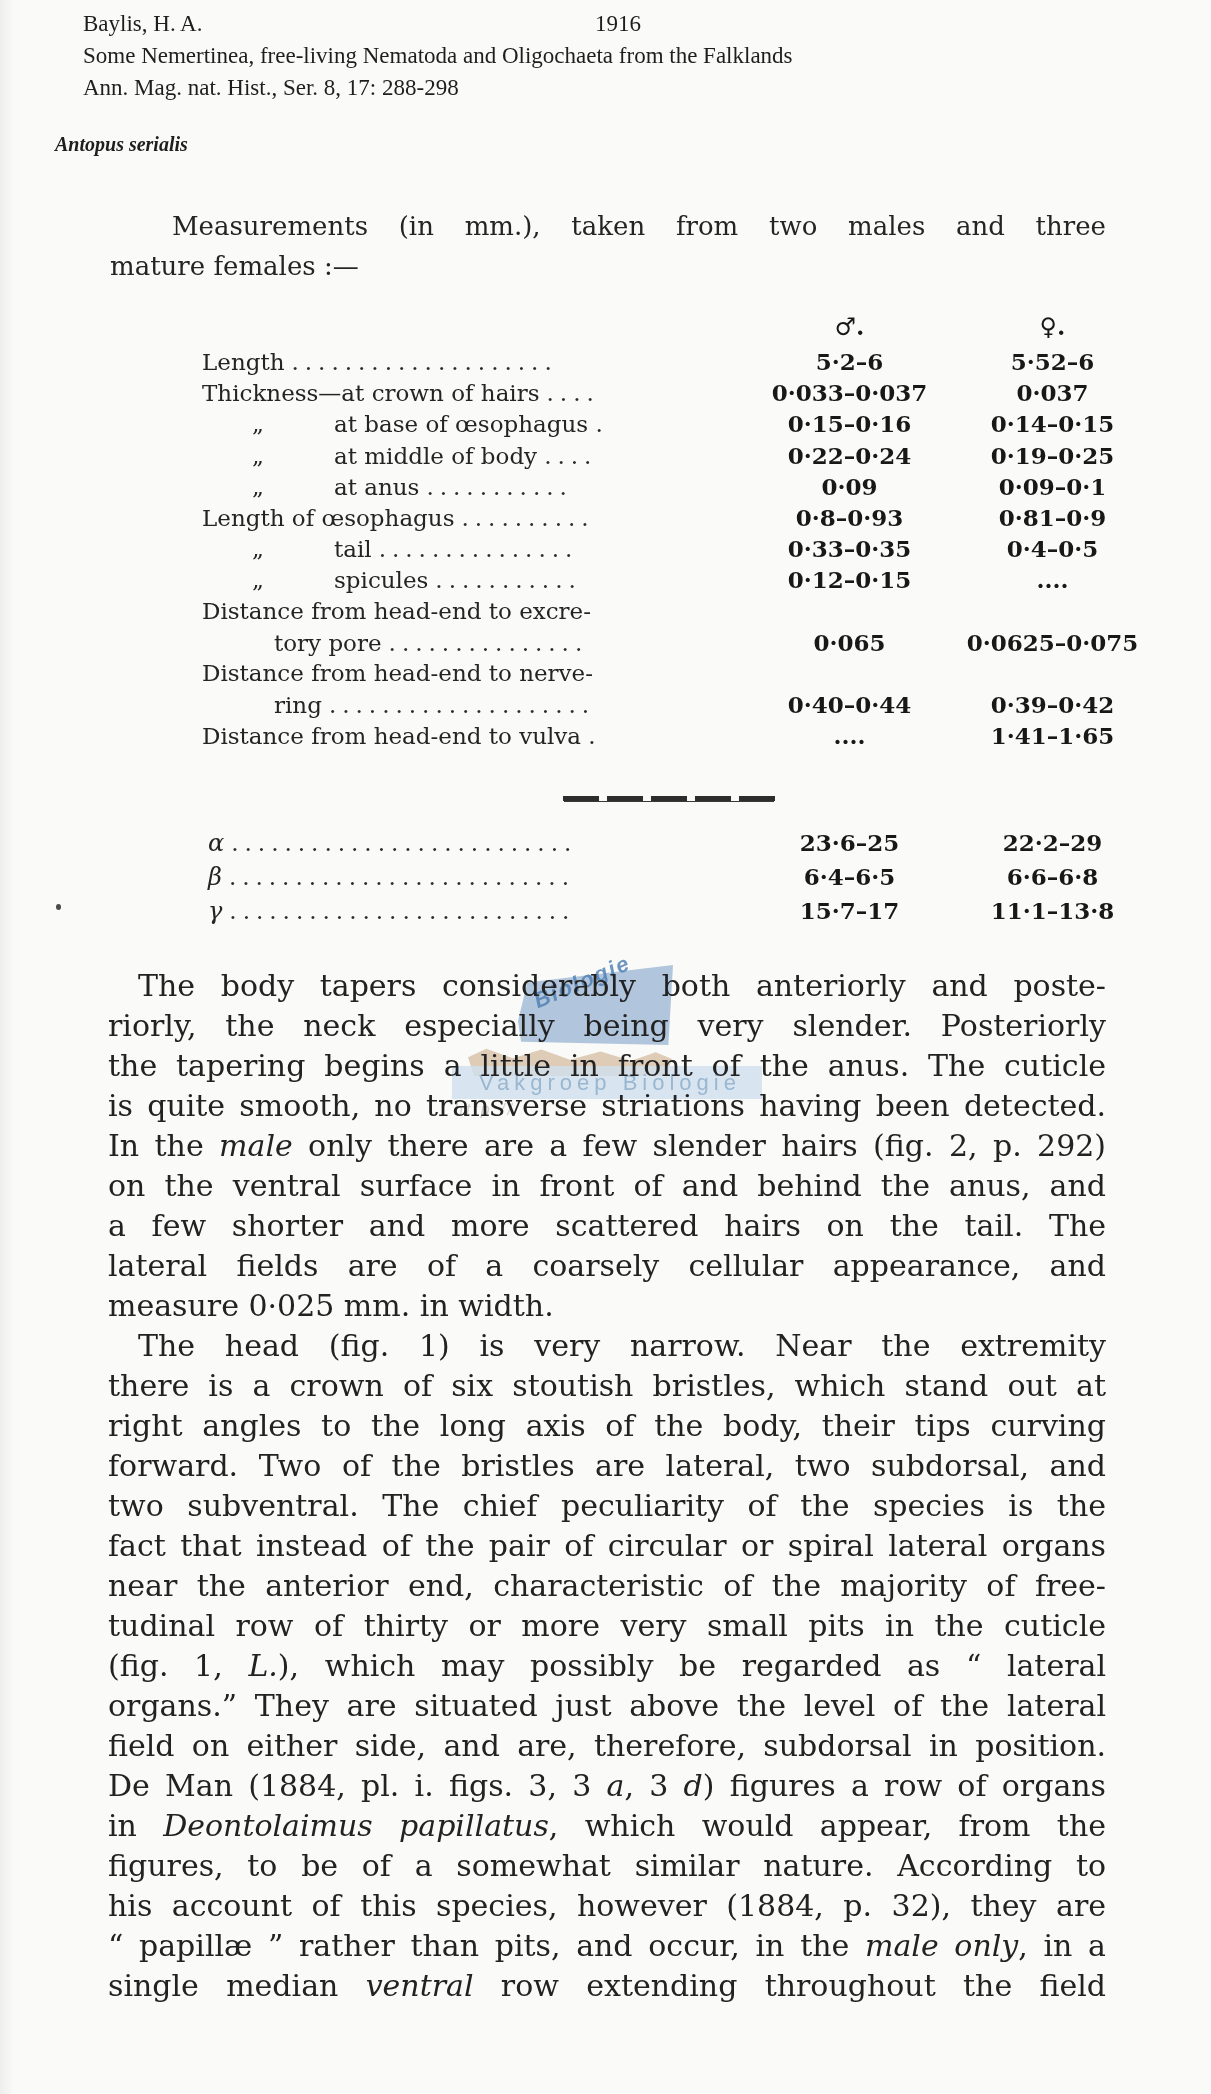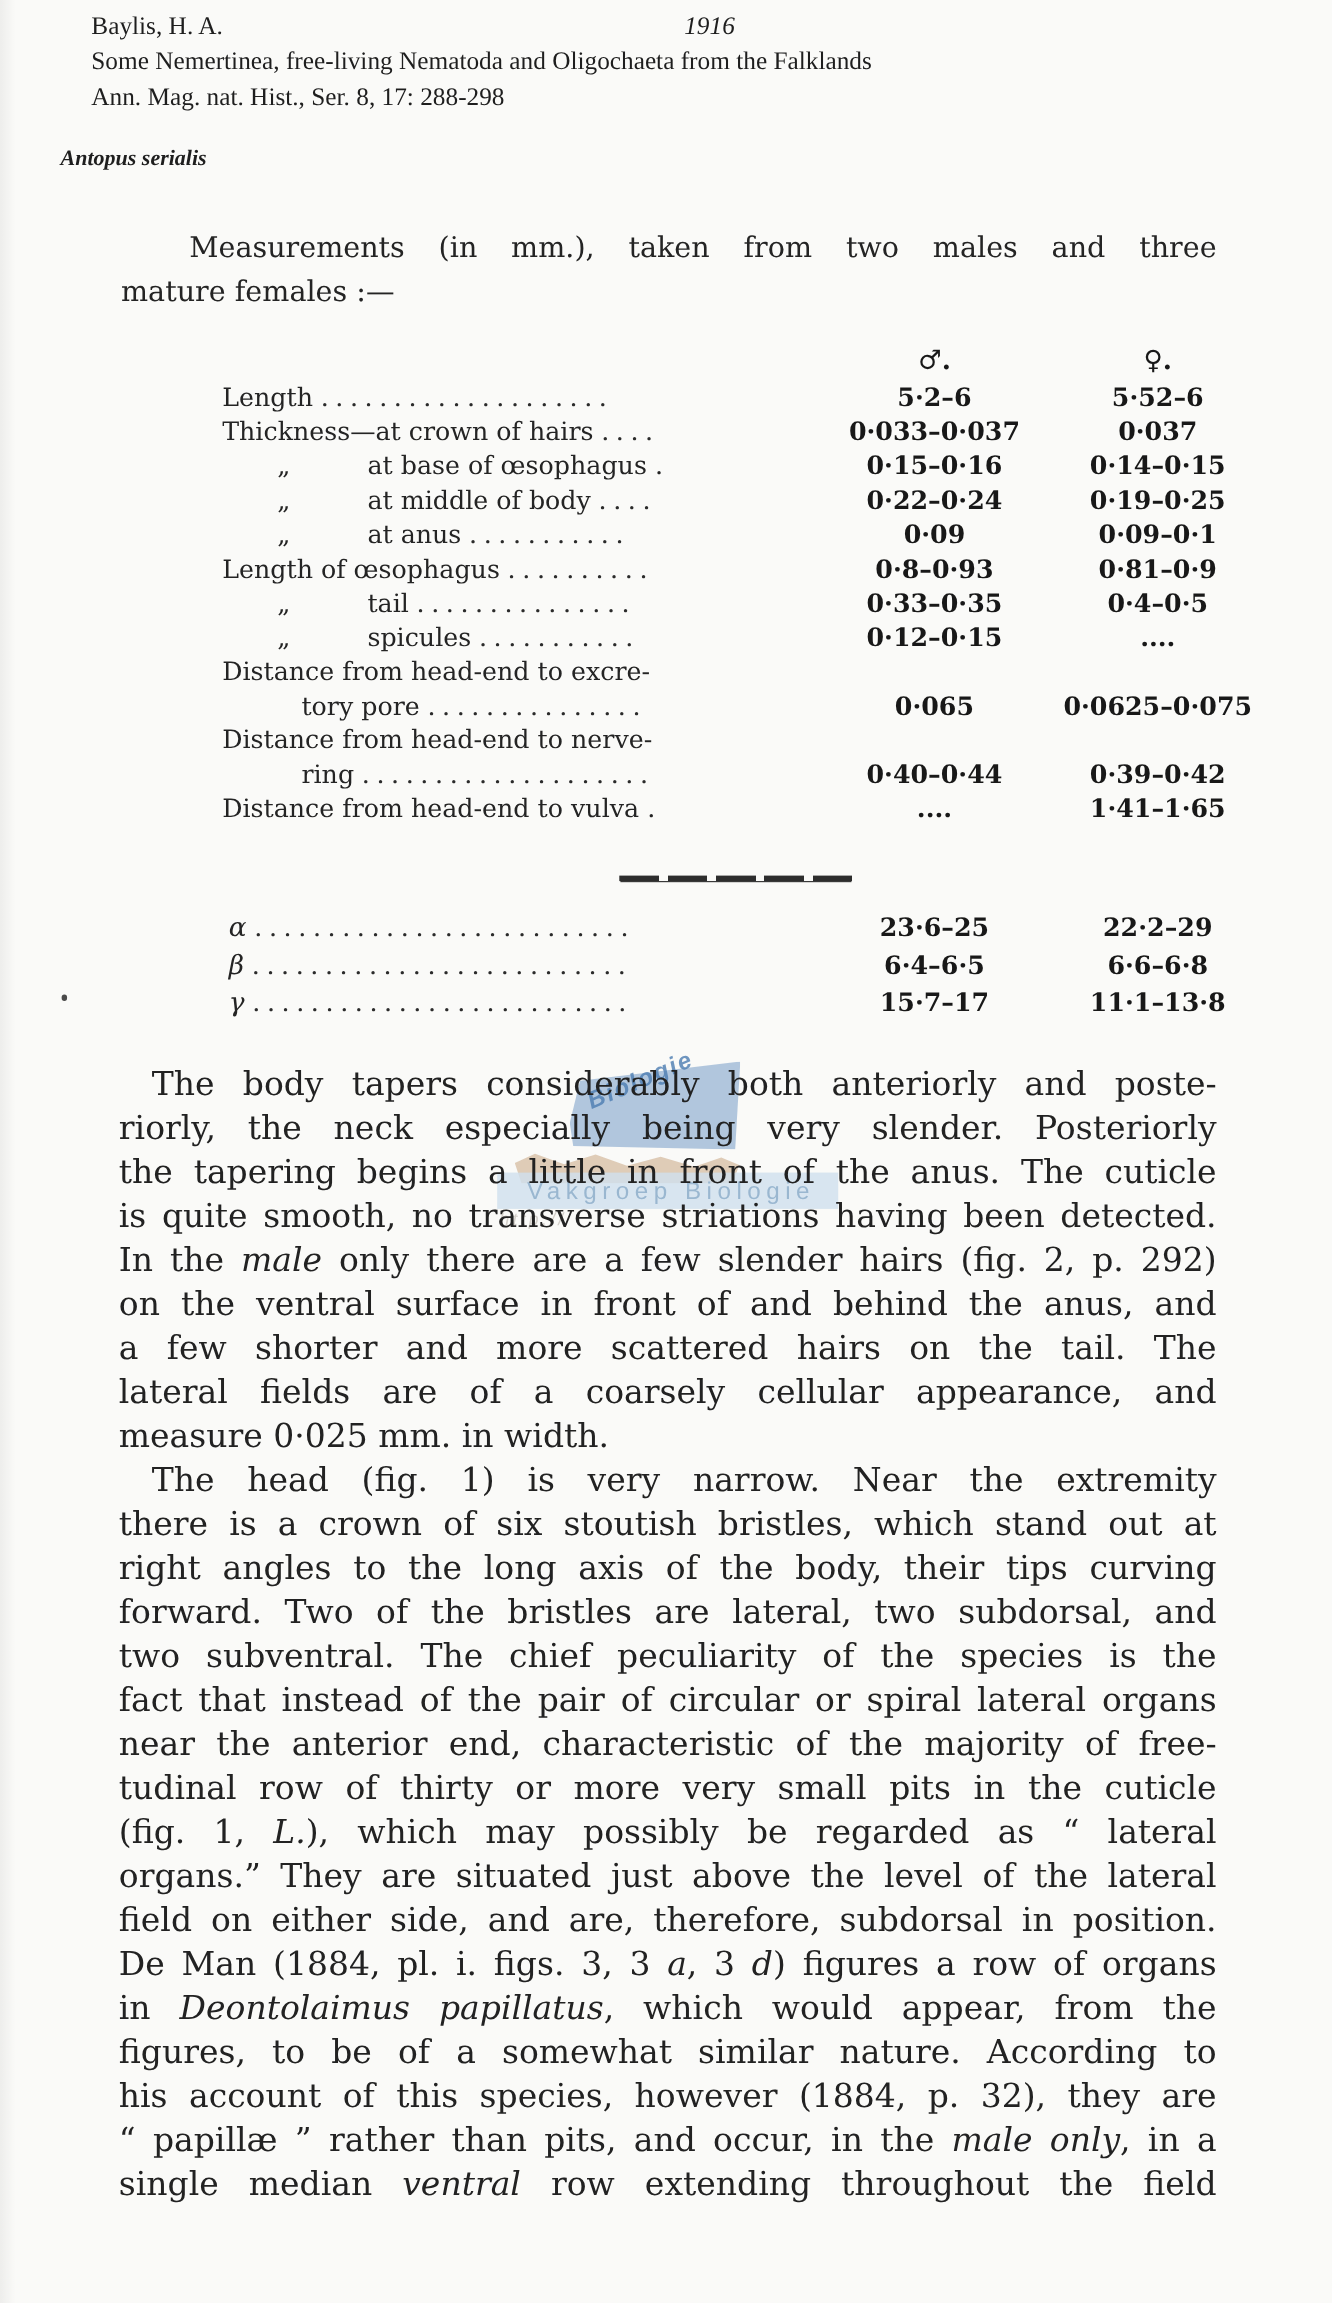--- a/index.html
+++ b/index.html
@@ -4,21 +4,21 @@
 <style>
   html,body{margin:0;padding:0;background:#e8e8e6;}
   .page{position:relative;width:1211px;height:2094px;background:#fafaf8;overflow:hidden;
         font-family:"DejaVu Serif", serif;color:#242424;}
   .page::before{content:"";position:absolute;left:0;top:0;bottom:0;width:14px;
         background:linear-gradient(90deg,rgba(0,0,0,.05),rgba(0,0,0,0));pointer-events:none;}
   
   .hdr{position:absolute;left:55px;top:8px;width:1100px;font-family:"Liberation Serif", serif;
        font-size:23px;line-height:32px;color:#1e1e1e;margin-left:28px;}
   .hdr-row1{position:relative;}
-  .hdr-year{position:absolute;left:539px;top:0;font-style:italic;}
+  .hdr-year{position:absolute;left:512px;top:0;}
   .species{position:absolute;left:55px;top:133px;font-family:"Liberation Serif", serif;
        font-size:20px;font-weight:bold;font-style:italic;color:#1e1e1e;}
   
   .intro{position:absolute;left:110px;top:206px;width:996px;font-size:26px;line-height:40px;}
   .jl{text-align:justify;text-align-last:justify;text-indent:62px;}
   
   .mtable{position:absolute;left:158px;top:308px;width:953px;font-size:23px;}
   .trow{display:flex;height:31.2px;line-height:31.2px;align-items:baseline;}
   .thead{height:38px;line-height:38px;font-size:24px;}
   .tlabel{width:546px;display:flex;align-items:baseline;white-space:nowrap;overflow:hidden;flex:none;margin-left:44px;}

